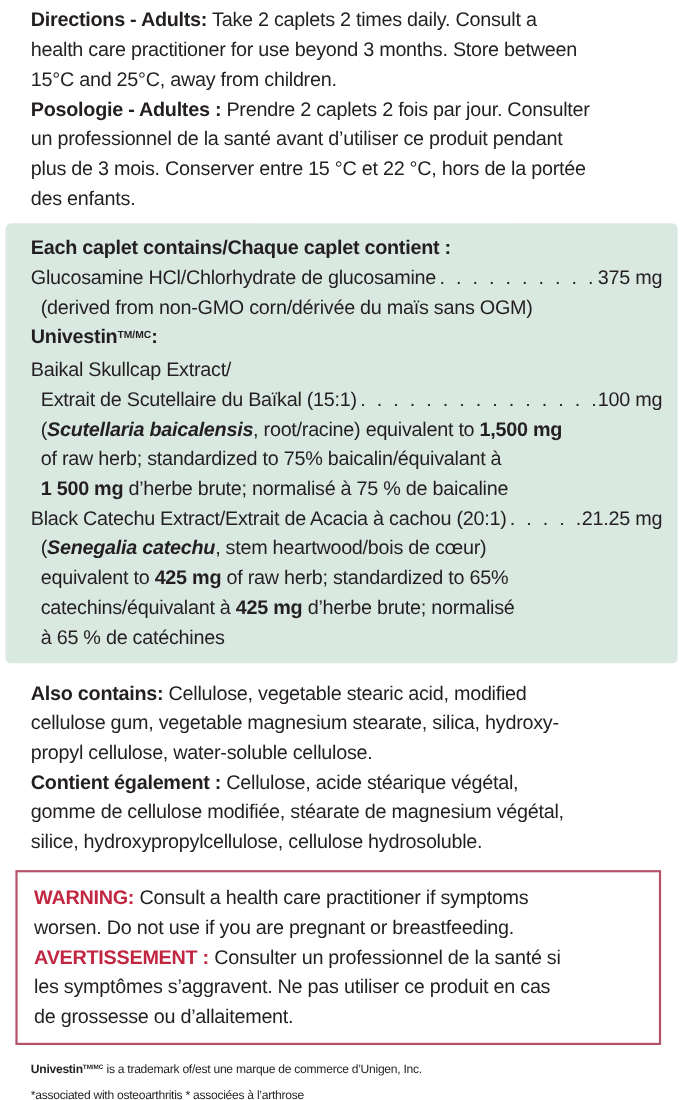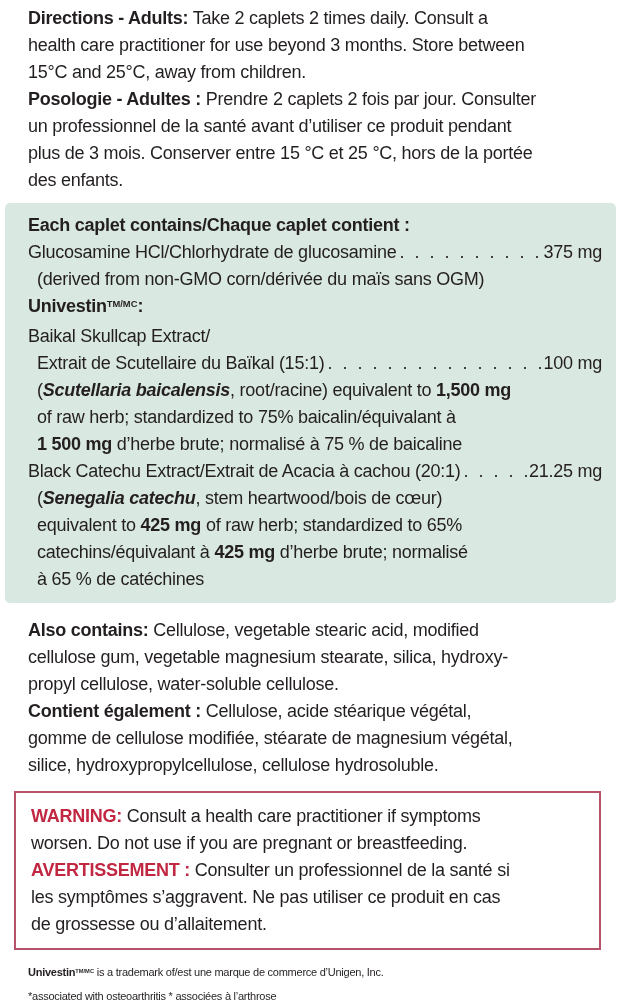--- a/index.html
+++ b/index.html
@@ -74,21 +74,21 @@
 </head>
 <body>
 
 <div class="page">
   <div class="directions">
       <div class="line"><span class="seg-wrap"><span class="b">Directions - Adults:</span><span> Take 2 caplets 2 times daily. Consult a</span></span></div>
       <div class="line"><span class="seg-wrap"><span>health care practitioner for use beyond 3 months. Store between</span></span></div>
       <div class="line"><span class="seg-wrap"><span>15°C and 25°C, away from children.</span></span></div>
       <div class="line"><span class="seg-wrap"><span class="b">Posologie - Adultes :</span><span> Prendre 2 caplets 2 fois par jour. Consulter</span></span></div>
       <div class="line"><span class="seg-wrap"><span>un professionnel de la santé avant d’utiliser ce produit pendant</span></span></div>
-      <div class="line"><span class="seg-wrap"><span>plus de 3 mois. Conserver entre 15 °C et 25 °C, hors de la portée</span></span></div>
+      <div class="line"><span class="seg-wrap"><span>plus de 3 mois. Conserver entre 15 °C et 22 °C, hors de la portée</span></span></div>
       <div class="line"><span class="seg-wrap"><span>des enfants.</span></span></div>
     </div>
 
   <div class="panel">
       <div class="line"><span class="seg-wrap"><span class="b">Each caplet contains/Chaque caplet contient :</span></span></div>
       <div class="line leaderline">
         <span class="seg-wrap"><span>Glucosamine HCl/Chlorhydrate de glucosamine</span></span>
         <span class="leader">. . . . . . . . . . . . . . . . . . . . . . . . . . . . . . . . . . . . . . . . . . . . . . . . . . . . . . . . . . . . . . . . . . . . . . . . . . . . . . . . </span>
         <span class="rval">375 mg</span>
       </div>

